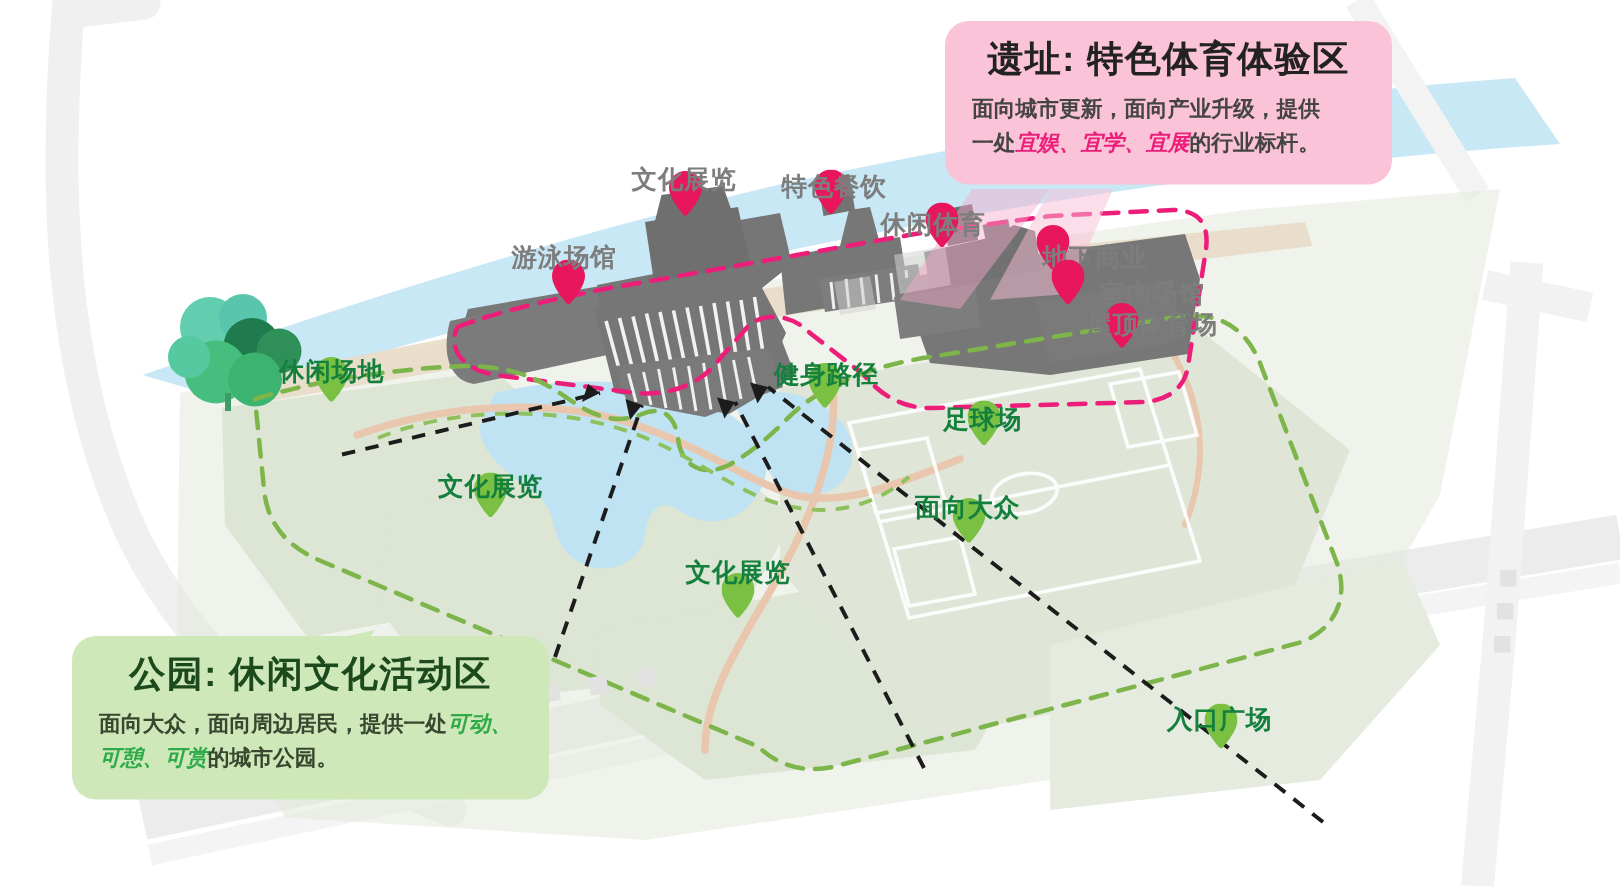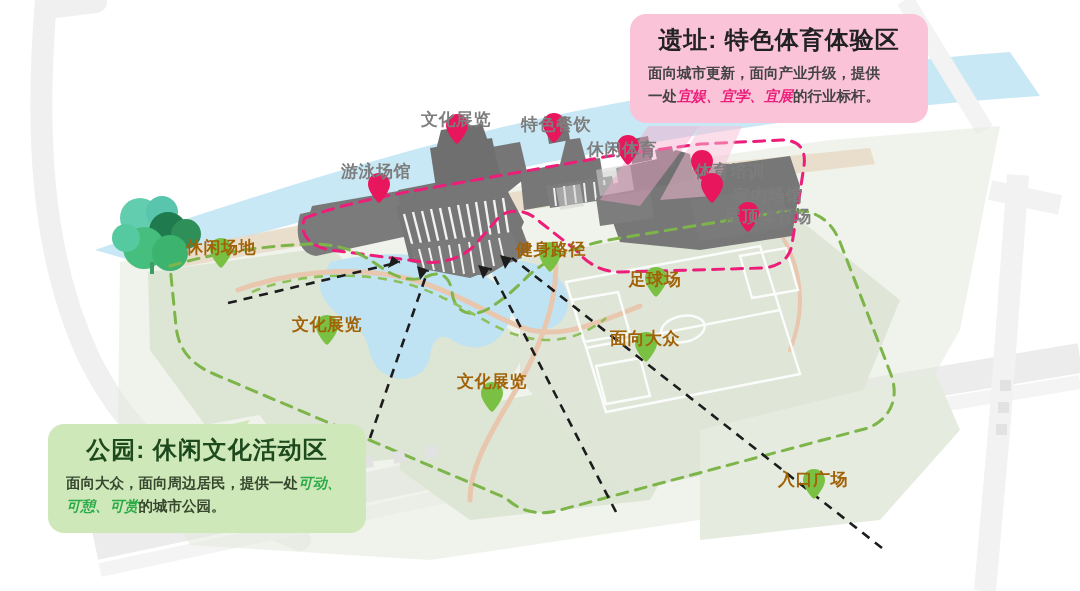--- a/index.html
+++ b/index.html
@@ -6,21 +6,21 @@
   body{width:1080px;height:591px;overflow:hidden;font-family:"Liberation Sans","DejaVu Sans",sans-serif;}
   #stage{position:relative;width:1080px;height:591px;background:#ffffff;overflow:hidden;}
   #mapsvg{position:absolute;left:0;top:0;width:1080px;height:591px;}
 
   
   .pin{position:absolute;width:22px;height:30px;transform:translate(-50%,-100%);}
   .pin svg{display:block;width:22px;height:30px;}
   .pin-label{position:absolute;white-space:nowrap;font-size:17px;font-weight:700;
              letter-spacing:.5px;transform:translate(-50%,0);}
   .lbl-gray{color:#7d7d7d;}
-  .lbl-dark{color:#a16207;}
+  .lbl-dark{color:#15803d;}
 
   
   .callout{position:absolute;border-radius:16px;padding:12px 18px 14px 18px;box-sizing:border-box;}
   .callout .title{font-size:23px;font-weight:700;letter-spacing:1px;margin:0 0 8px 0;line-height:1.15;}
   .callout .body{font-size:14.5px;line-height:1.62;font-weight:600;}
   .callout .body .hl{font-style:italic;font-weight:700;}
 
   #callout-pink{left:630px;top:14px;width:298px;background:#fbc3d8;color:#3f3f3f;}
   #callout-pink .title{color:#222;text-align:center;font-size:24px;}
   #callout-pink .body{color:#444;}
@@ -250,21 +250,21 @@
         <svg viewBox="0 0 22 30">
           <path d="M11 0C4.9 0 0 4.9 0 11c0 7.6 9.3 17.6 9.7 18.1a1.7 1.7 0 0 0 2.6 0C12.7 28.6 22 18.6 22 11 22 4.9 17.1 0 11 0z" fill="#e8175d"></path>
         </svg>
       </div>
       <div class="pin-label lbl-gray" style="left: 622px; top: 138px;">休闲体育</div>
       <div class="pin" style="left: 702px; top: 180px;">
         <svg viewBox="0 0 22 30">
           <path d="M11 0C4.9 0 0 4.9 0 11c0 7.6 9.3 17.6 9.7 18.1a1.7 1.7 0 0 0 2.6 0C12.7 28.6 22 18.6 22 11 22 4.9 17.1 0 11 0z" fill="#e8175d"></path>
         </svg>
       </div>
-      <div class="pin-label lbl-gray" style="left: 730px; top: 160px;">体育培训</div>
+      <div class="pin-label lbl-gray" style="left: 730px; top: 160px;">地下商业</div>
       <div class="pin" style="left: 712px; top: 203px;">
         <svg viewBox="0 0 22 30">
           <path d="M11 0C4.9 0 0 4.9 0 11c0 7.6 9.3 17.6 9.7 18.1a1.7 1.7 0 0 0 2.6 0C12.7 28.6 22 18.6 22 11 22 4.9 17.1 0 11 0z" fill="#e8175d"></path>
         </svg>
       </div>
       <div class="pin-label lbl-gray" style="left: 744px; top: 184px; margin-left: 24px;">室内场馆</div>
       <div class="pin" style="left: 748px; top: 232px;">
         <svg viewBox="0 0 22 30">
           <path d="M11 0C4.9 0 0 4.9 0 11c0 7.6 9.3 17.6 9.7 18.1a1.7 1.7 0 0 0 2.6 0C12.7 28.6 22 18.6 22 11 22 4.9 17.1 0 11 0z" fill="#e8175d"></path>
         </svg>

